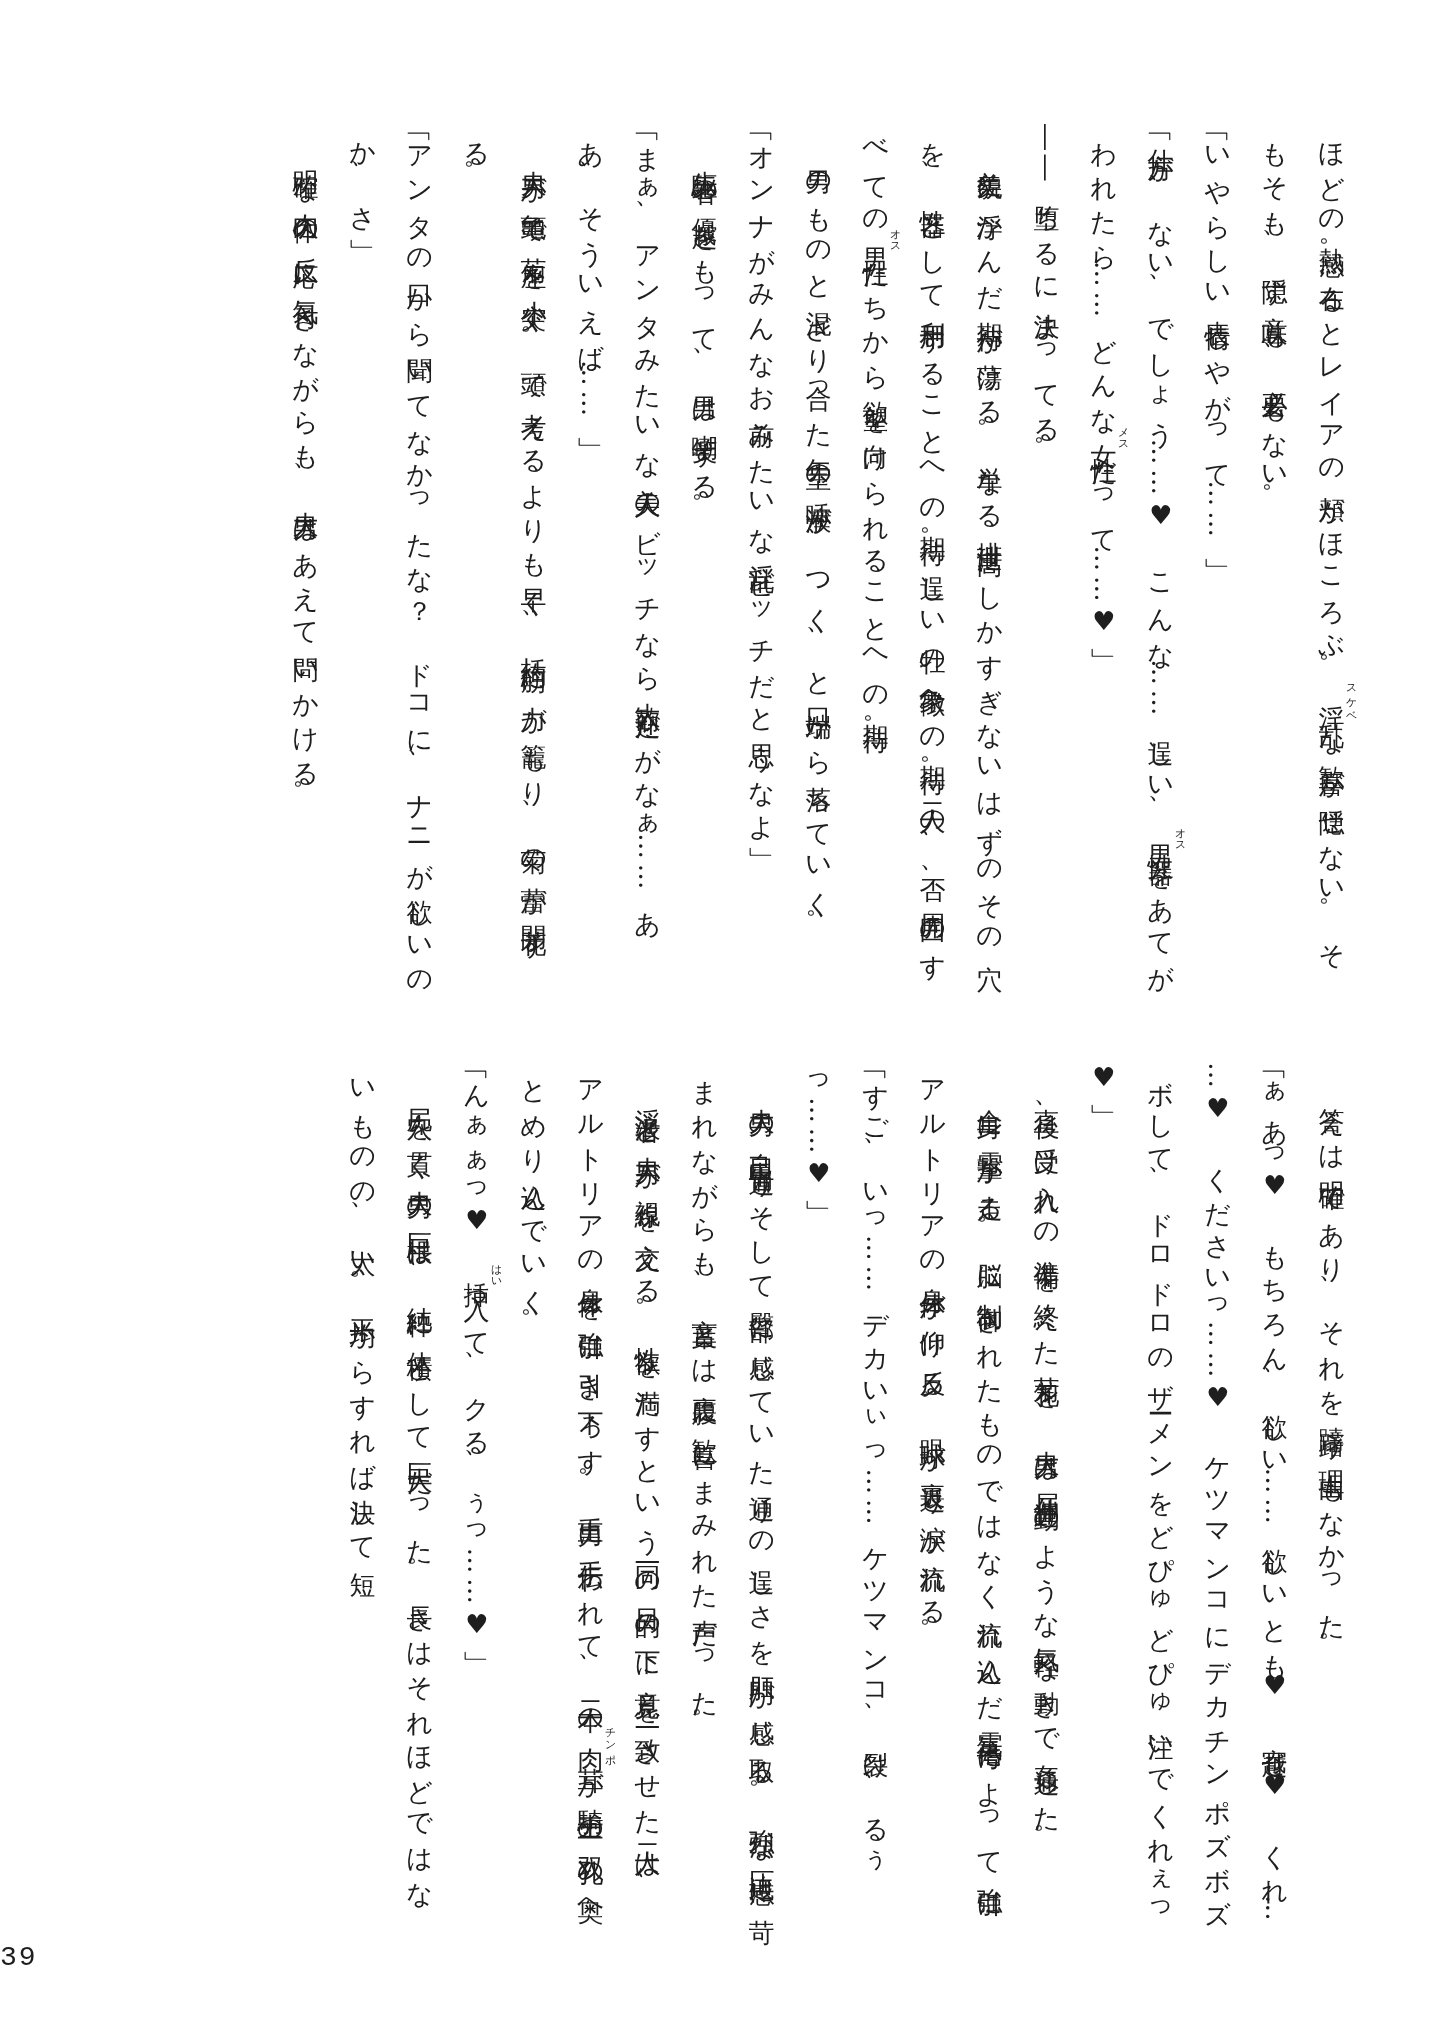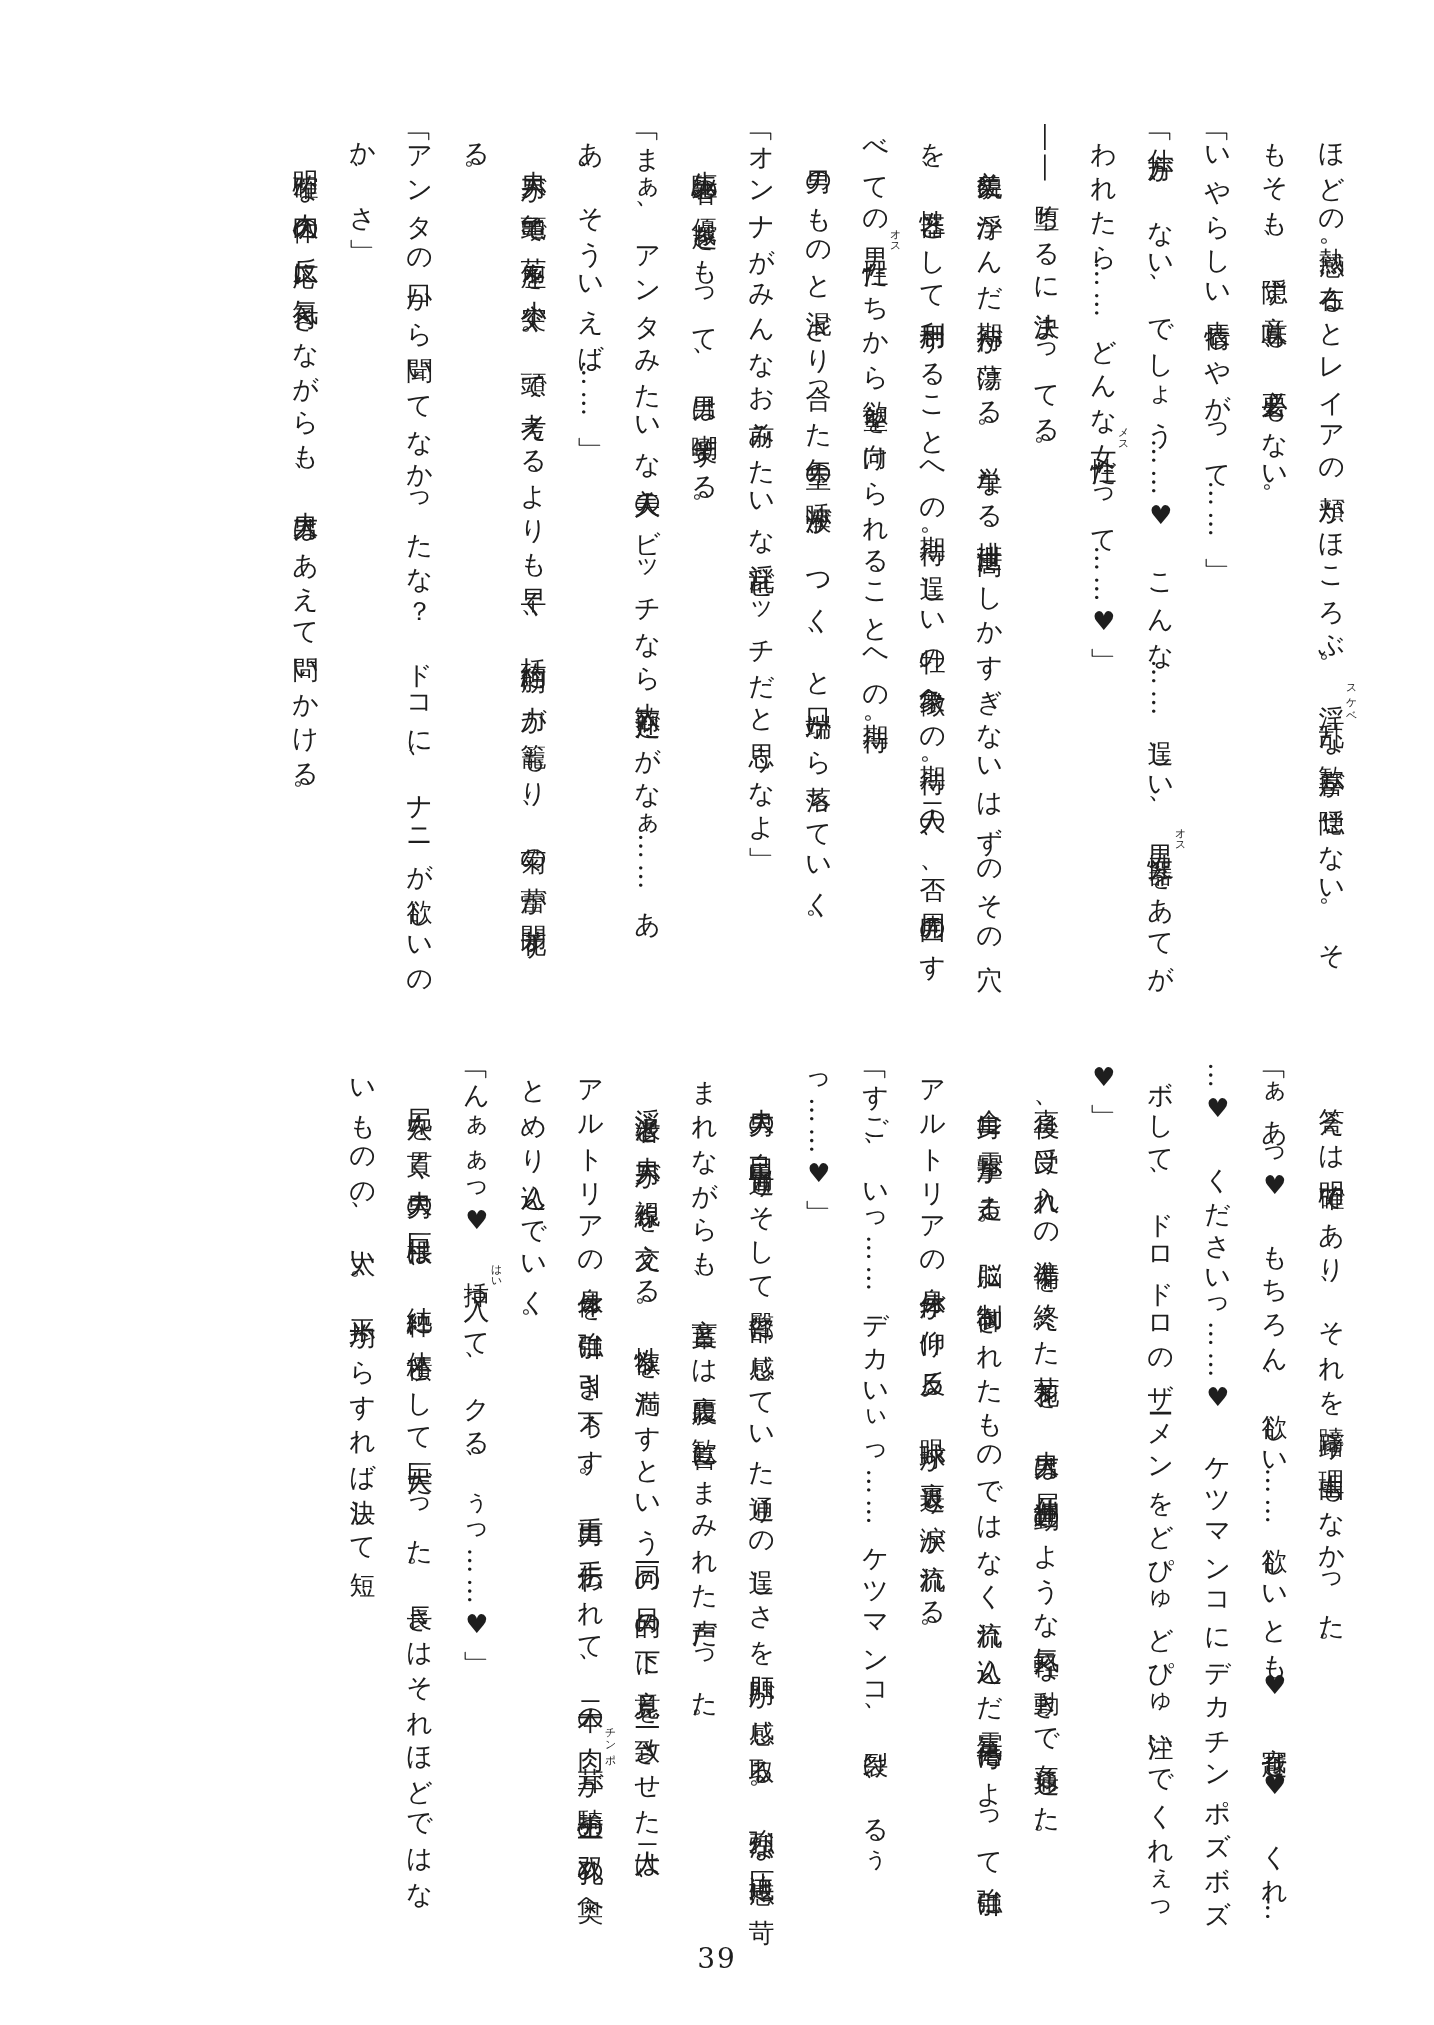--- a/index.html
+++ b/index.html
@@ -46,24 +46,25 @@
   .heart {
     display: inline-block;
     inline-size: 1em;
     line-height: 1;
   }
   .page-number {
     position: absolute;
     top: 1942px;
     left: 0;
     width: 100%;
-    text-align: center;
+    text-align: left;
     font-size: 28px;
     letter-spacing: 2px;
     color: var(--fg, #1e1e1e);
+    font-family: Liberation Mono, monospace;
   }
 </style>
 </head>
 <body style="--bg: #ffffff; --fg: #1e1e1e;">
 
 <div class="tblock top">
     <p class="para">ほどの熱感。在るとレイアの頬がほころぶ。<ruby>淫乱<rt>スケベ</rt></ruby>な歓喜が隠せない。そもそも、隠す意味も、必要もない。</p>
     <p class="para">「いやらしい表情しやがって……」</p>
     <p class="para">「仕方が、ない、でしょう……<span class="heart">♥</span>　こんな……逞しい、<ruby>男性器<rt>オス</rt></ruby>をあてがわれたら……どんな<ruby>女性<rt>メス</rt></ruby>だって……<span class="heart">♥</span>」</p>
     <p class="para">――堕ちるに決まってる。</p>

